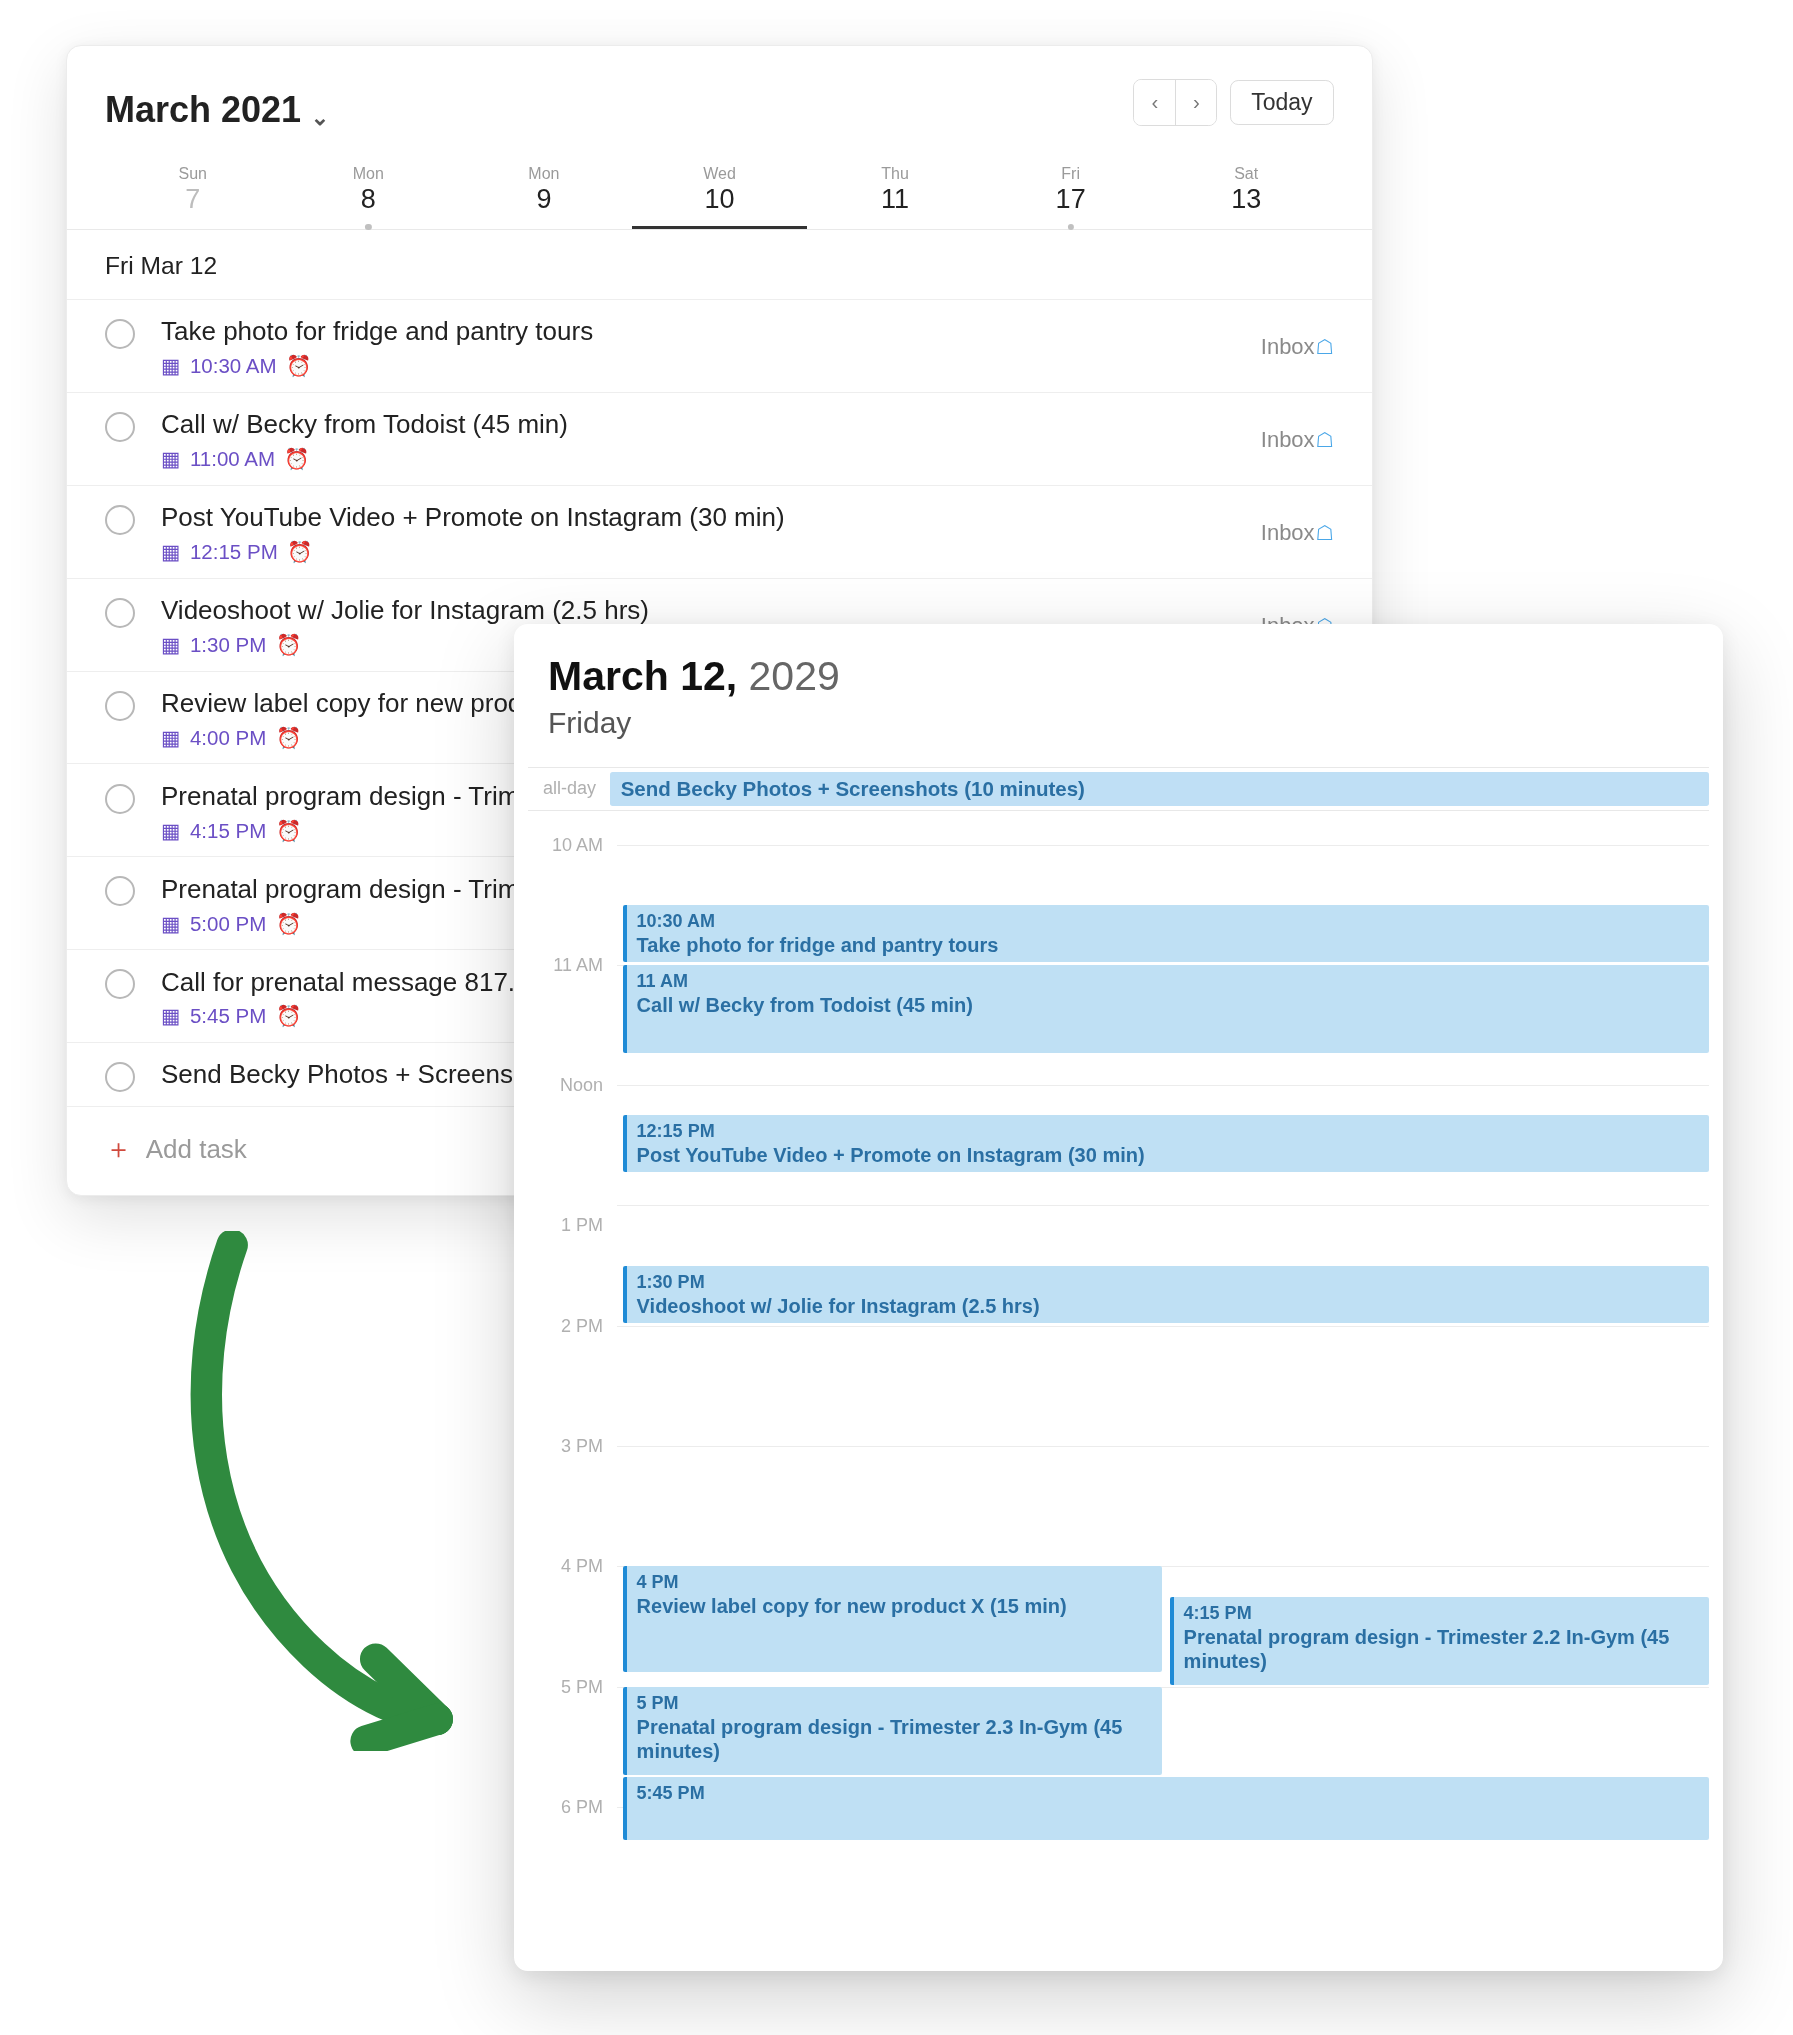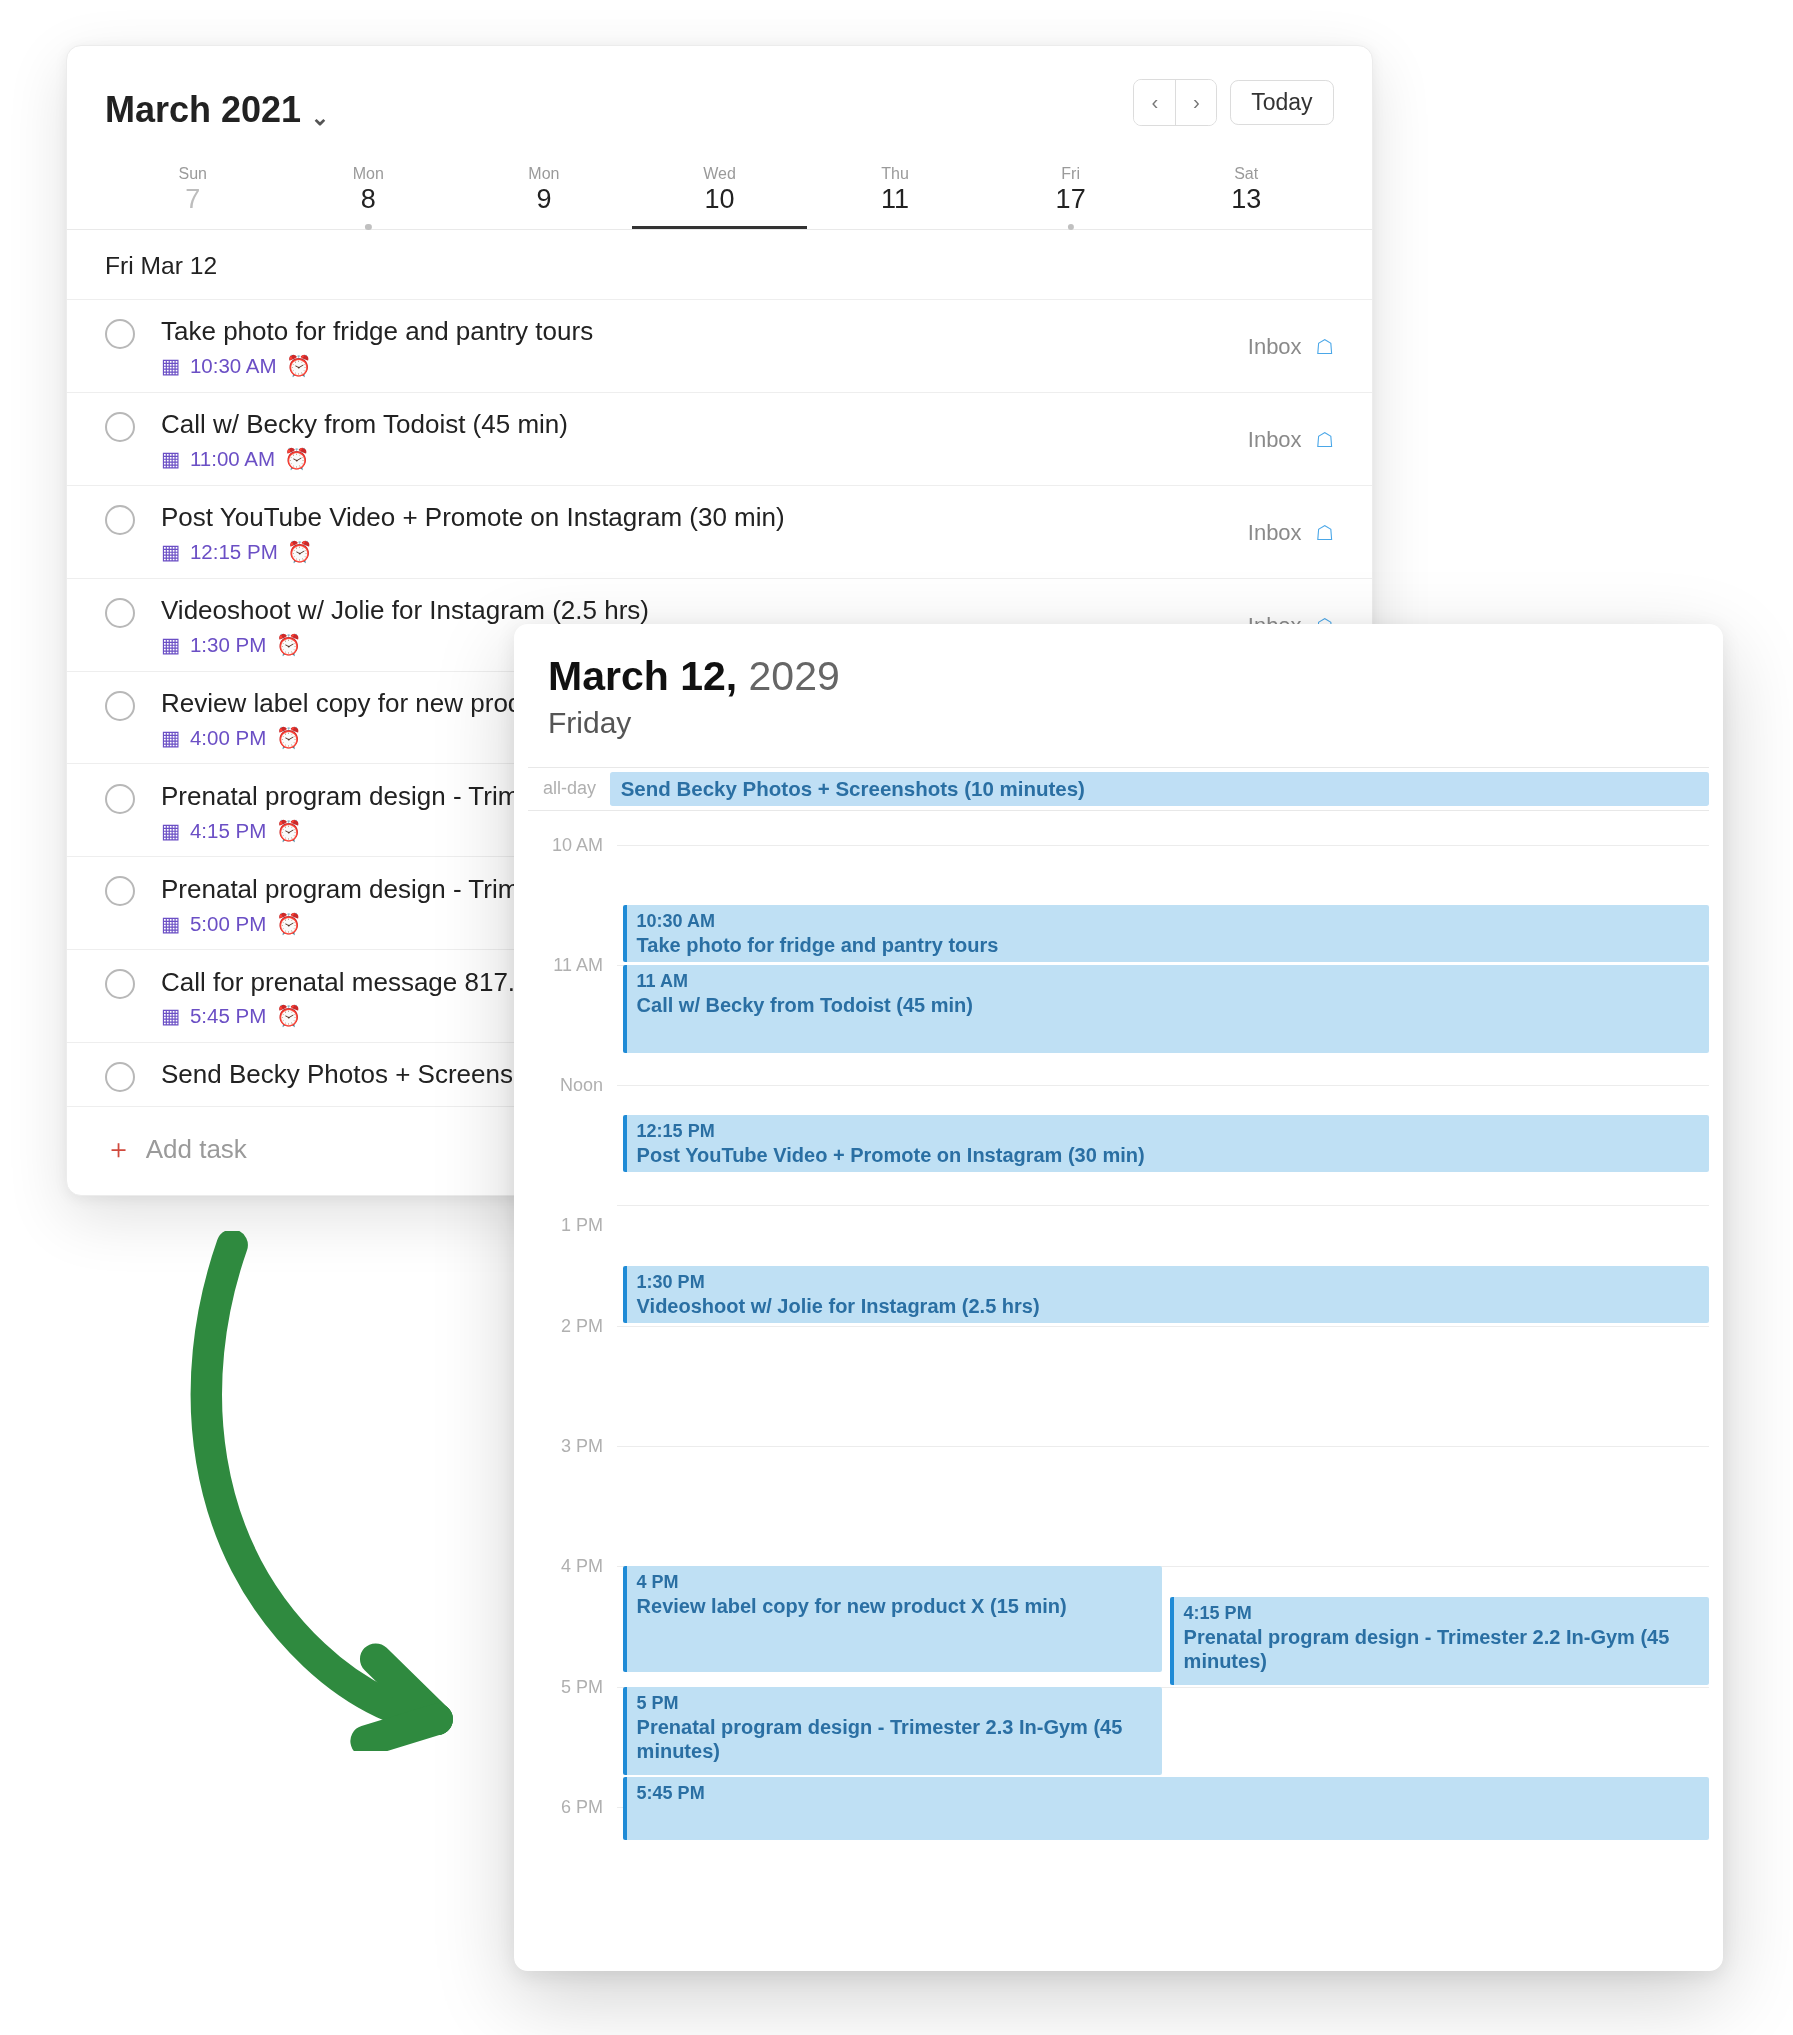--- a/index.html
+++ b/index.html
@@ -104,21 +104,21 @@
   }
   .td-task-title { font-size: 26px; color: #222; }
   .td-meta {
     display: flex; gap: 9.6px; align-items: center;
     margin-top: 6.8px; color: #6b4fc5; font-size: 20.5px;
   }
   .td-meta .cal-icon, .td-meta .alarm-icon { color: #8a8a8a; }
   .td-meta .cal-icon { color: #6b4fc5; }
   .td-meta .alarm-icon { color: #b5b5b5; }
   .td-inbox {
-    align-self: center; display: flex; gap: 14px; align-items: center;
+    align-self: center; display: flex; gap: 1px; align-items: center;
     color: #8a8a8a; font-size: 22px;
   }
   .td-inbox .tray { color: #4aa7e8; font-size: 20.5px; }
 
   .td-add {
     display: flex; gap: 13.7px; align-items: center;
     padding: 24.6px 38px 6.8px 38px;
     color: #9a9a9a; font-size: 26px;
   }
   .td-add .plus { color: #d0493d; font-size: 27px; font-weight: 300; }

